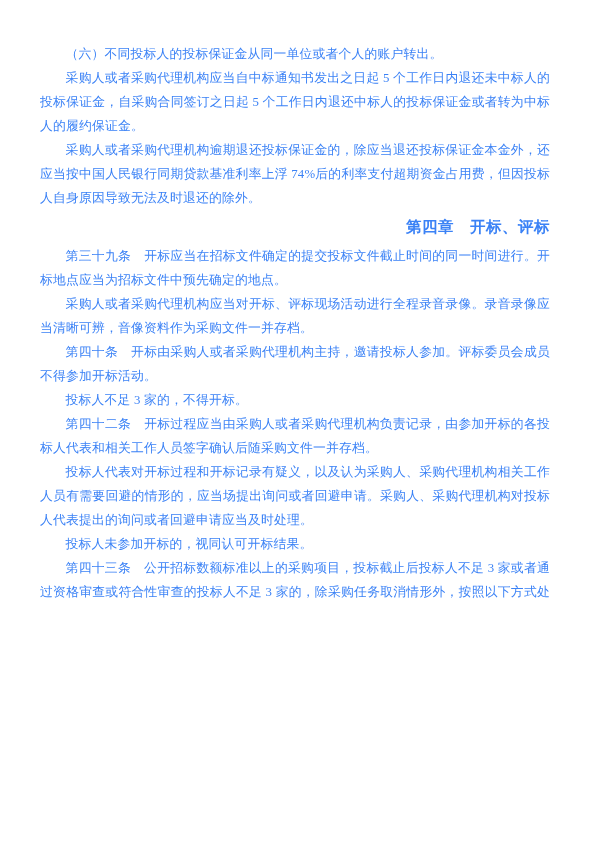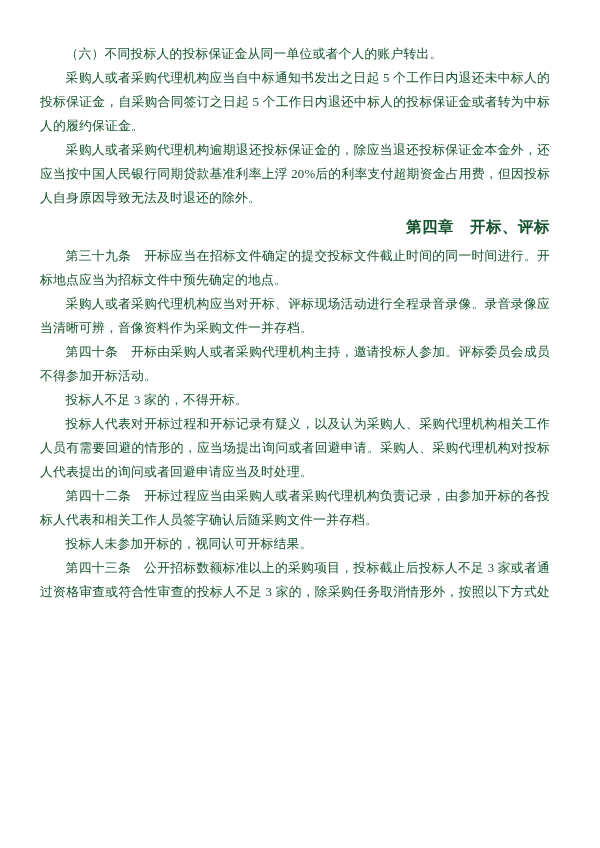--- a/index.html
+++ b/index.html
@@ -7,21 +7,21 @@
     padding: 0;
     background: #ffffff;
   }
   .page {
     position: relative;
     width: 600px;
     height: 608px;
     background: #ffffff;
     overflow: hidden;
     font-family: "Liberation Serif", "DejaVu Serif", serif;
-    color: #14532d;
+    color: #3b82f6;
   }
   .doc {
     padding: 42px 50px 0 40px;
   }
   .doc p.body {
     margin: 0;
     font-size: 12.8px;
     line-height: 24px;
     text-align: justify;
     text-indent: 2em;
@@ -39,25 +39,25 @@
   }
 </style>
 </head>
 <body>
 
 <div class="page">
   <div class="doc">
 
   <p class="body">（六）不同投标人的投标保证金从同一单位或者个人的账户转出。</p>
       <p class="body">采购人或者采购代理机构应当自中标通知书发出之日起 5 个工作日内退还未中标人的投标保证金，自采购合同签订之日起 5 个工作日内退还中标人的投标保证金或者转为中标人的履约保证金。</p>
-      <p class="body">采购人或者采购代理机构逾期退还投标保证金的，除应当退还投标保证金本金外，还应当按中国人民银行同期贷款基准利率上浮 20%后的利率支付超期资金占用费，但因投标人自身原因导致无法及时退还的除外。</p>
+      <p class="body">采购人或者采购代理机构逾期退还投标保证金的，除应当退还投标保证金本金外，还应当按中国人民银行同期贷款基准利率上浮 74%后的利率支付超期资金占用费，但因投标人自身原因导致无法及时退还的除外。</p>
       <h2 class="heading">第四章　开标、评标</h2>
       <p class="body">第三十九条　开标应当在招标文件确定的提交投标文件截止时间的同一时间进行。开标地点应当为招标文件中预先确定的地点。</p>
       <p class="body">采购人或者采购代理机构应当对开标、评标现场活动进行全程录音录像。录音录像应当清晰可辨，音像资料作为采购文件一并存档。</p>
       <p class="body">第四十条　开标由采购人或者采购代理机构主持，邀请投标人参加。评标委员会成员不得参加开标活动。</p>
       <p class="body">投标人不足 3 家的，不得开标。</p>
+      <p class="body">第四十二条　开标过程应当由采购人或者采购代理机构负责记录，由参加开标的各投标人代表和相关工作人员签字确认后随采购文件一并存档。</p>
       <p class="body">投标人代表对开标过程和开标记录有疑义，以及认为采购人、采购代理机构相关工作人员有需要回避的情形的，应当场提出询问或者回避申请。采购人、采购代理机构对投标人代表提出的询问或者回避申请应当及时处理。</p>
-      <p class="body">第四十二条　开标过程应当由采购人或者采购代理机构负责记录，由参加开标的各投标人代表和相关工作人员签字确认后随采购文件一并存档。</p>
       <p class="body">投标人未参加开标的，视同认可开标结果。</p>
       <p class="body">第四十三条　公开招标数额标准以上的采购项目，投标截止后投标人不足 3 家或者通过资格审查或符合性审查的投标人不足 3 家的，除采购任务取消情形外，按照以下方式处理：</p>
       <p class="body">（二）招标文件没有不合理条款、招标程序符合规定，需要采用其他采购方式采购的，采购人应当依法报财政部门批准。</p>
     </div>
 </div>
 
 </body></html>

